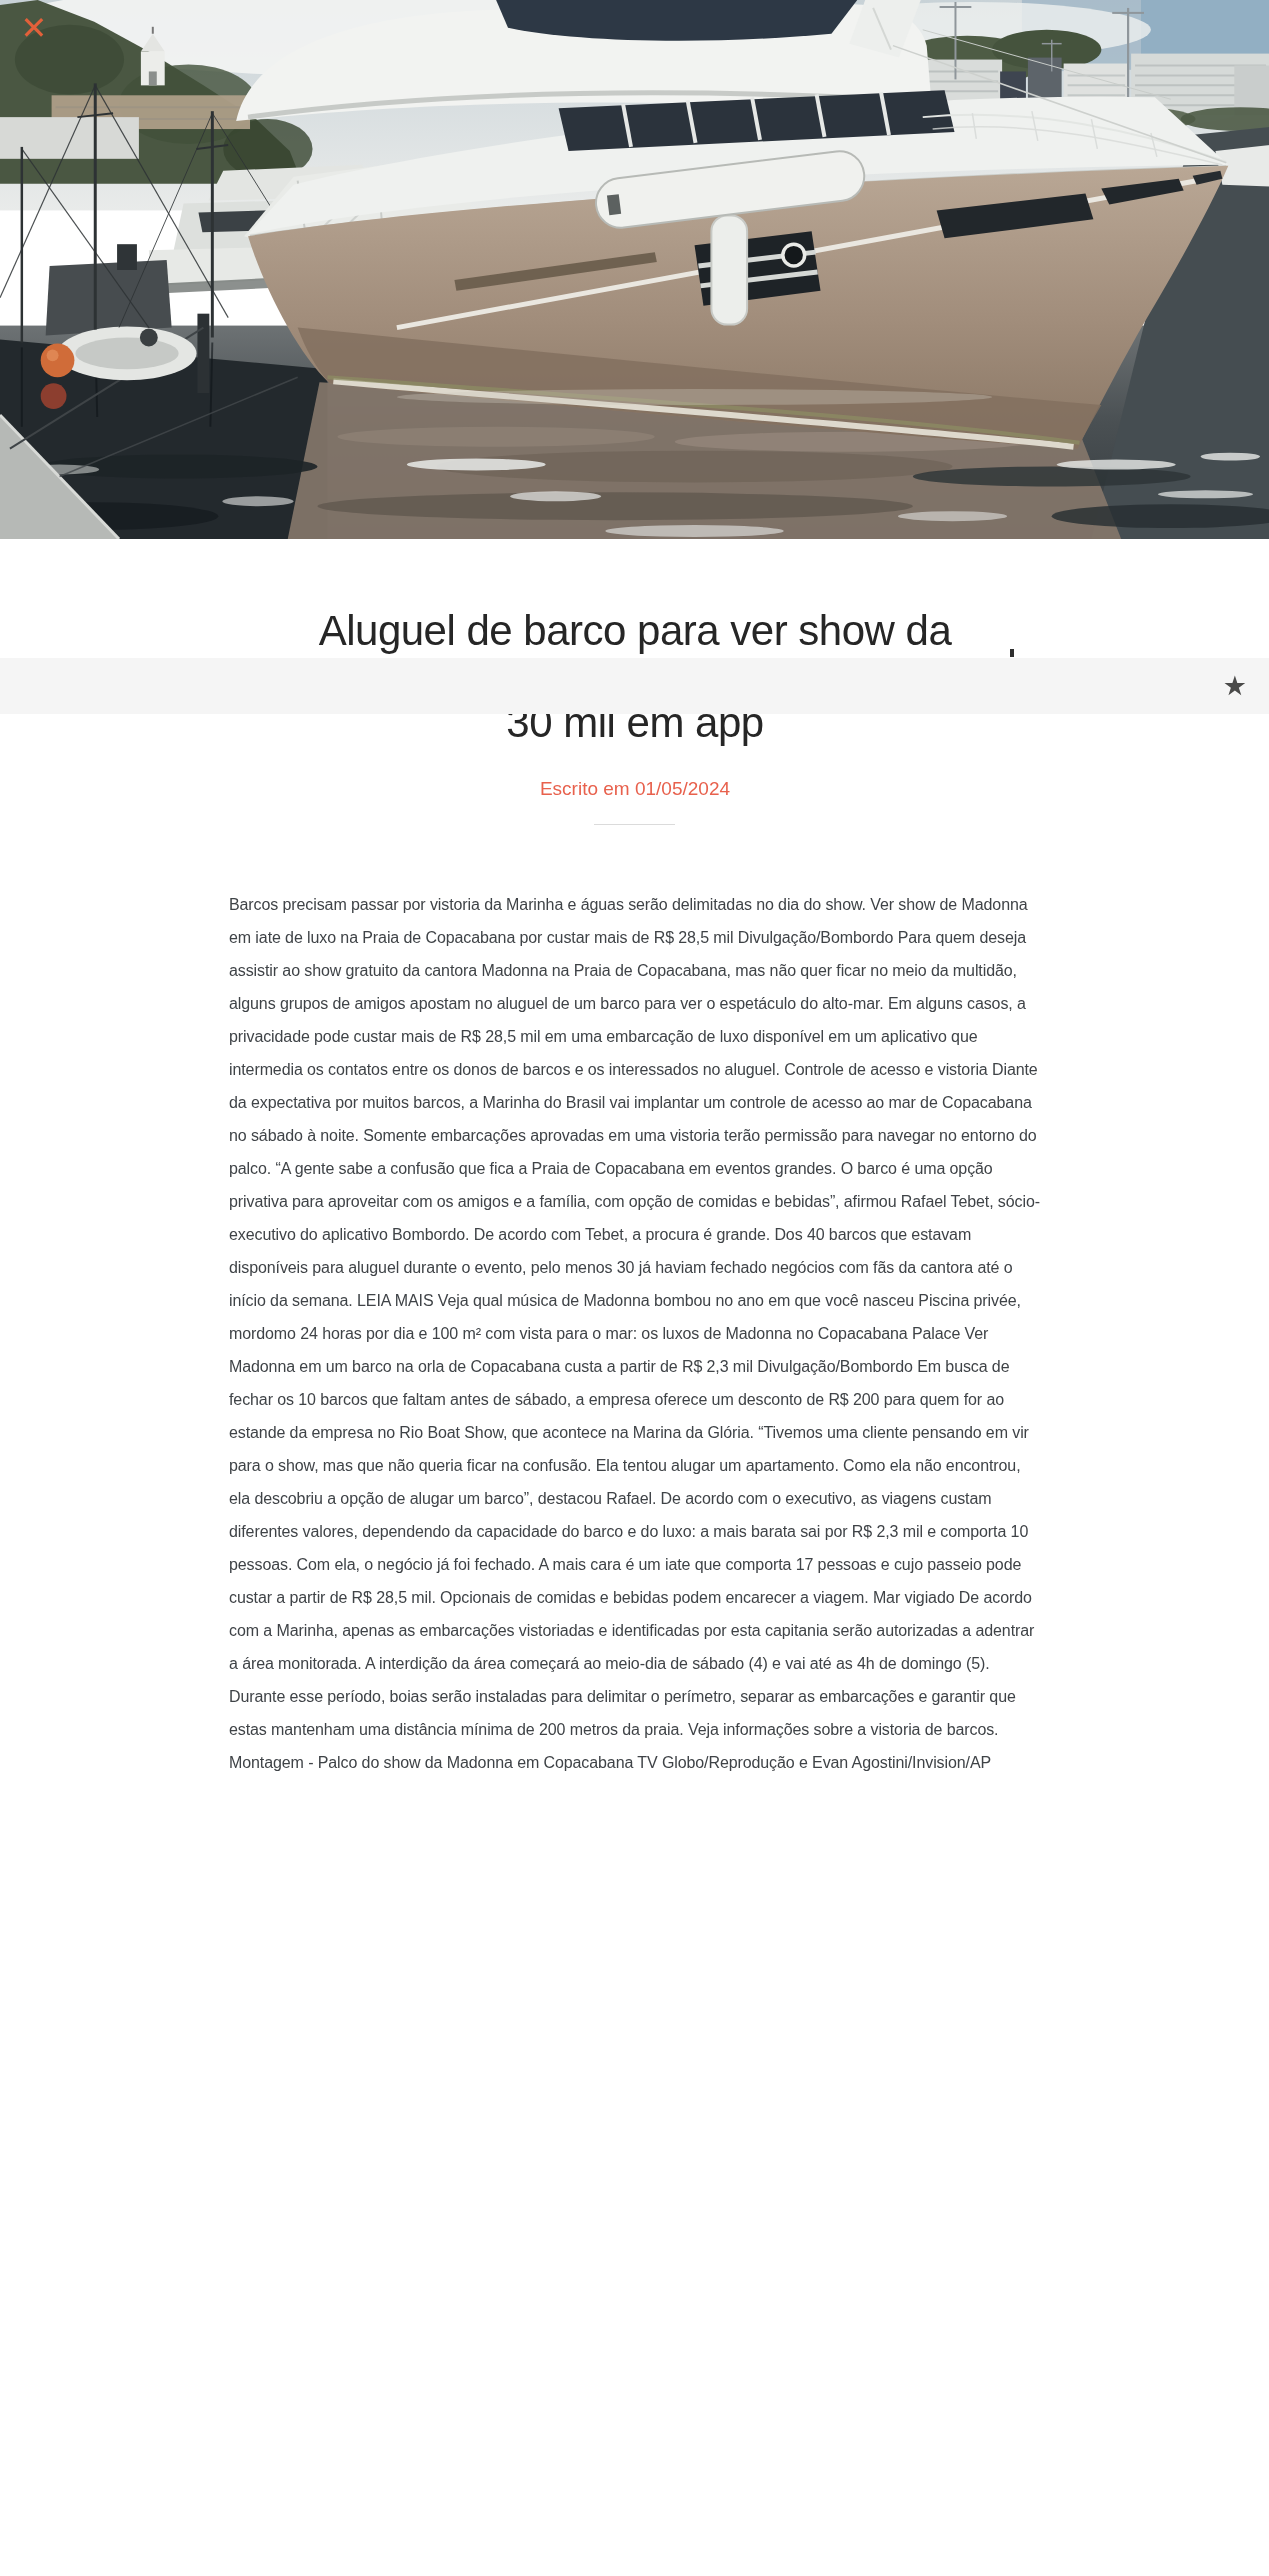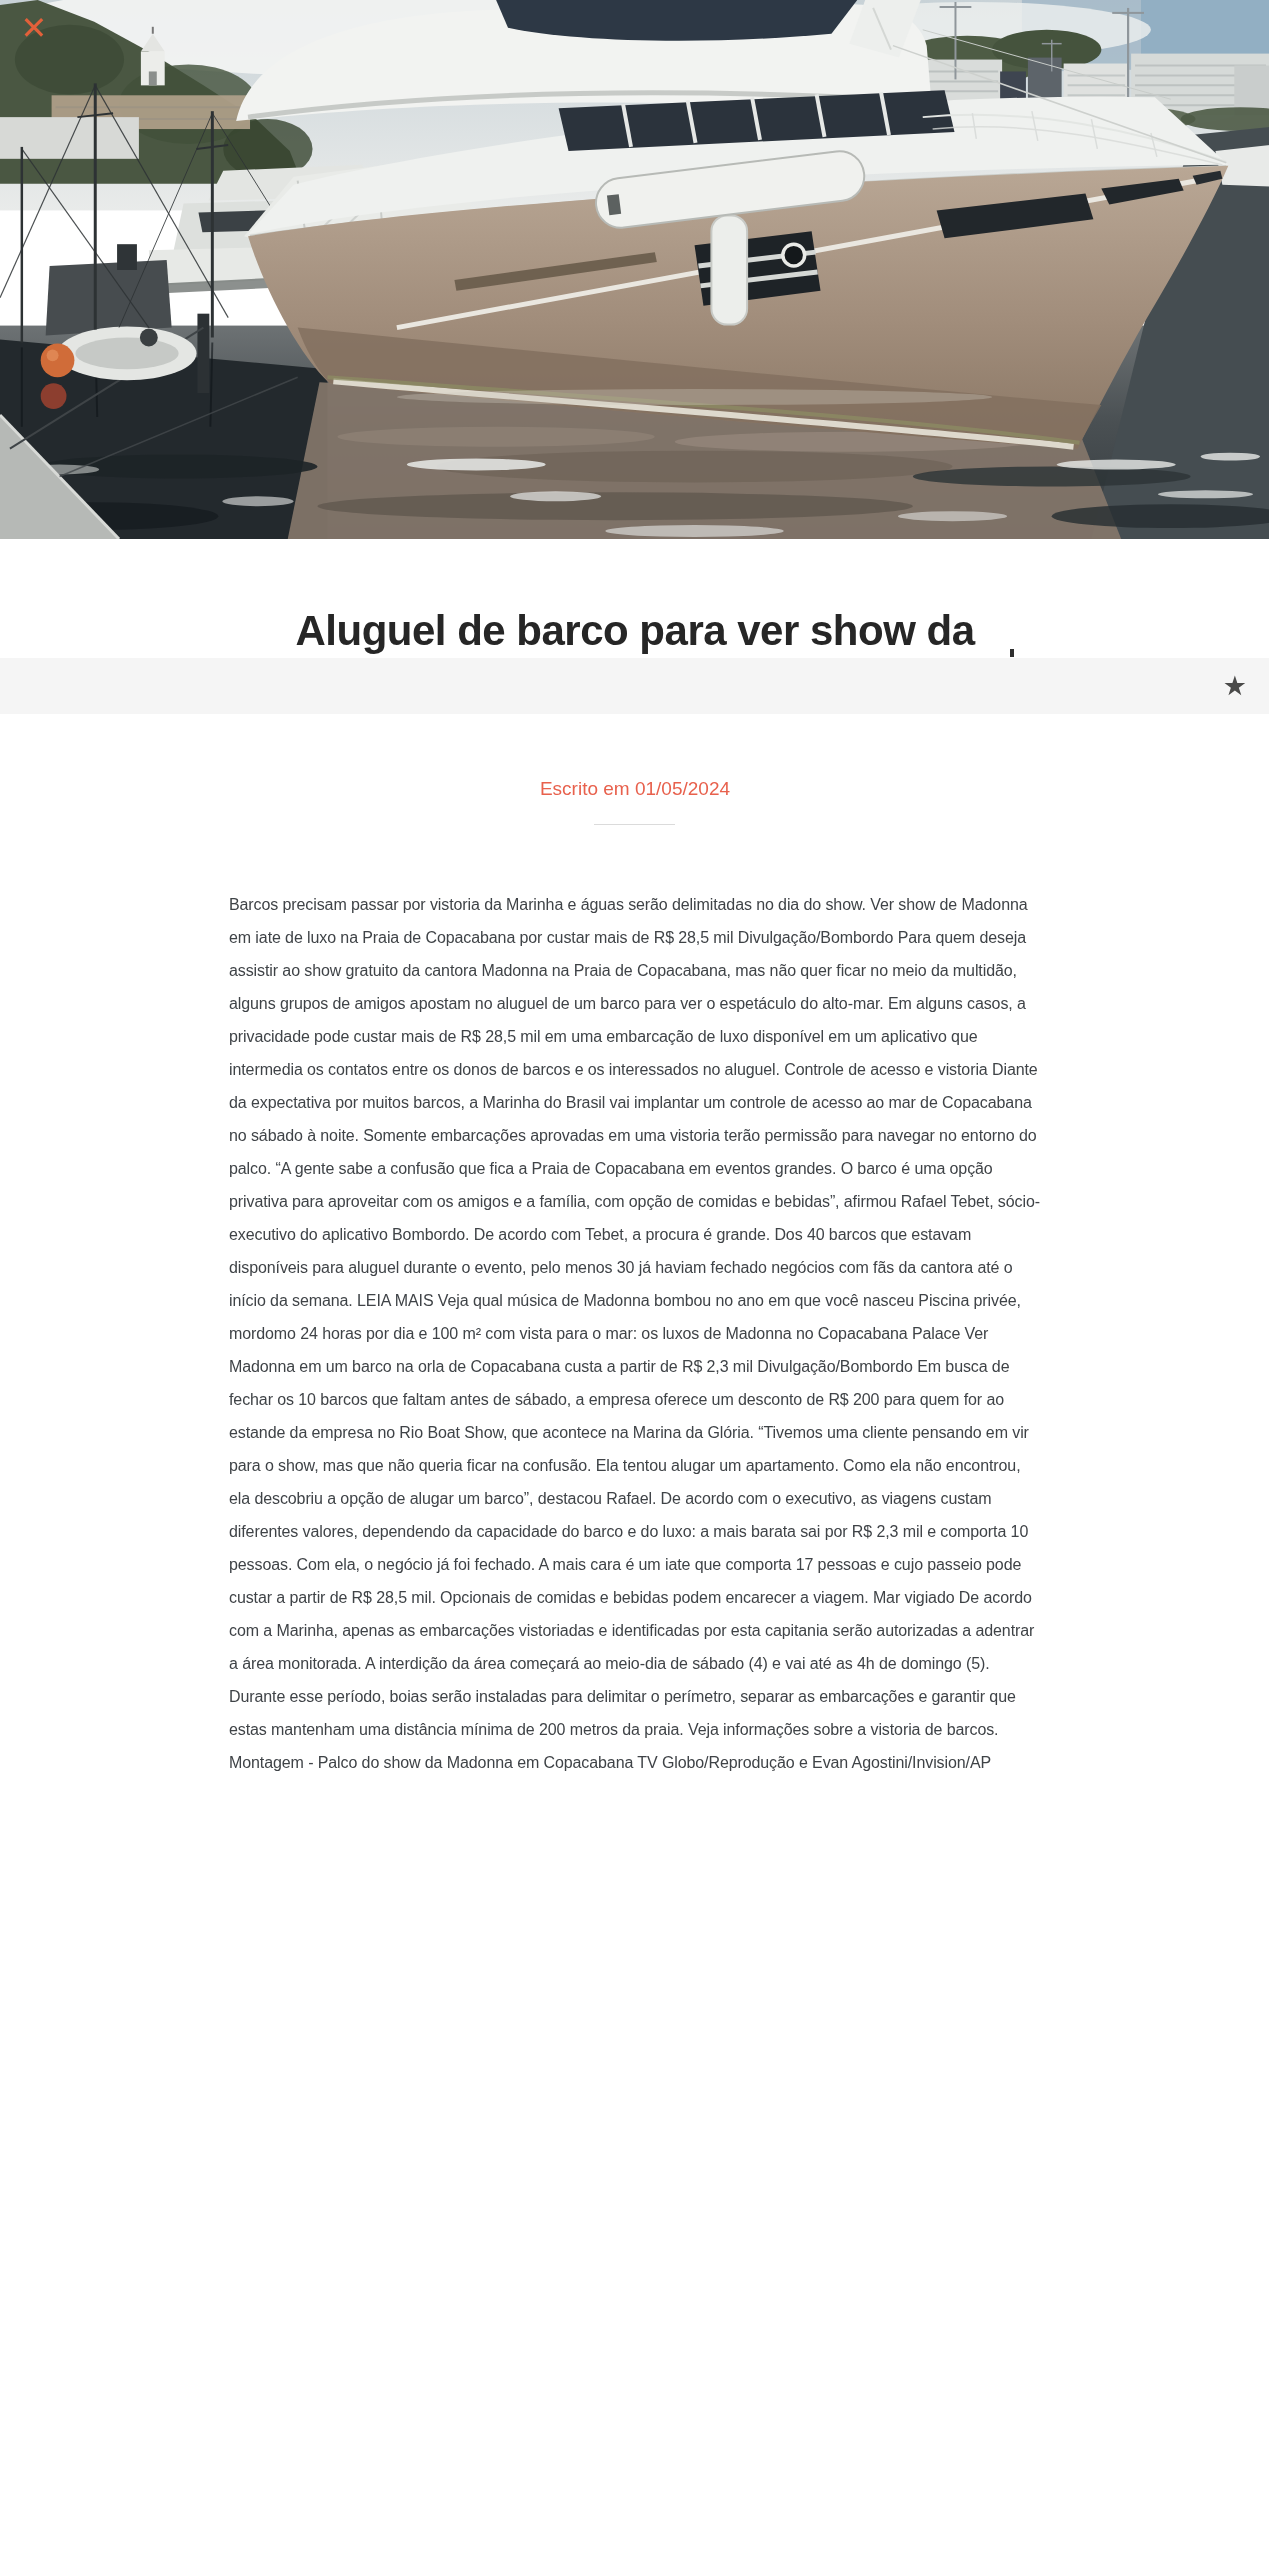--- a/index.html
+++ b/index.html
@@ -7,21 +7,21 @@
   body{width:1270px;height:2576px;position:relative;overflow:hidden;
        font-family:"Liberation Sans", sans-serif;}
   .hero{position:absolute;top:0;left:0;width:1270px;height:539px;overflow:hidden}
   .hero svg{display:block;width:1270px;height:539px}
   .close-btn{position:absolute;top:10px;left:16px;width:36px;height:36px;
              display:flex;align-items:center;justify-content:center;
              font-size:32px;font-weight:300;color:var(--close,#e2603a);
              cursor:pointer;z-index:6;line-height:1}
   .title-block{position:absolute;top:607px;left:0;width:1270px;text-align:center;
                color:var(--title,#262626);z-index:1}
-  .title-line{font-size:42px;line-height:48px;font-weight:700;letter-spacing:-0.5px}
+  .title-line{font-size:42px;line-height:48px;font-weight:400;letter-spacing:-0.5px}
   .title-spacer{height:48px}
   .title-line.clipped{margin-top:-4px}
   .peek-mark{position:absolute;top:649px;left:1010px;width:4px;height:8px;
              background:#2f2f2f;z-index:2}
   .overlay-bar{position:absolute;top:658px;left:0;width:1270px;height:56px;
                background:var(--bar,#f5f5f5);z-index:5}
   .fav-btn{position:absolute;top:50%;right:23px;transform:translateY(-50%);
            font-size:27px;color:var(--star,#4a4a49);cursor:pointer;line-height:1}
   .byline{position:absolute;top:775px;left:0;width:1270px;text-align:center;
           font-size:19px;line-height:28px;color:var(--accent,#e8614d);z-index:1}
@@ -250,20 +250,21 @@
 </svg>
 </div>
 
 <div class="close-btn">
   <span>✕</span>
 </div>
 
 <div class="title-block">
   <div class="title-line">Aluguel de barco para ver show da</div>
   <div class="title-spacer"></div>
+  <div class="title-line clipped">30 mil em app</div>
 </div>
 
 <div class="peek-mark"></div>
 
 <div class="overlay-bar">
   <div class="fav-btn">
     <span>★</span>
   </div>
 </div>
 

